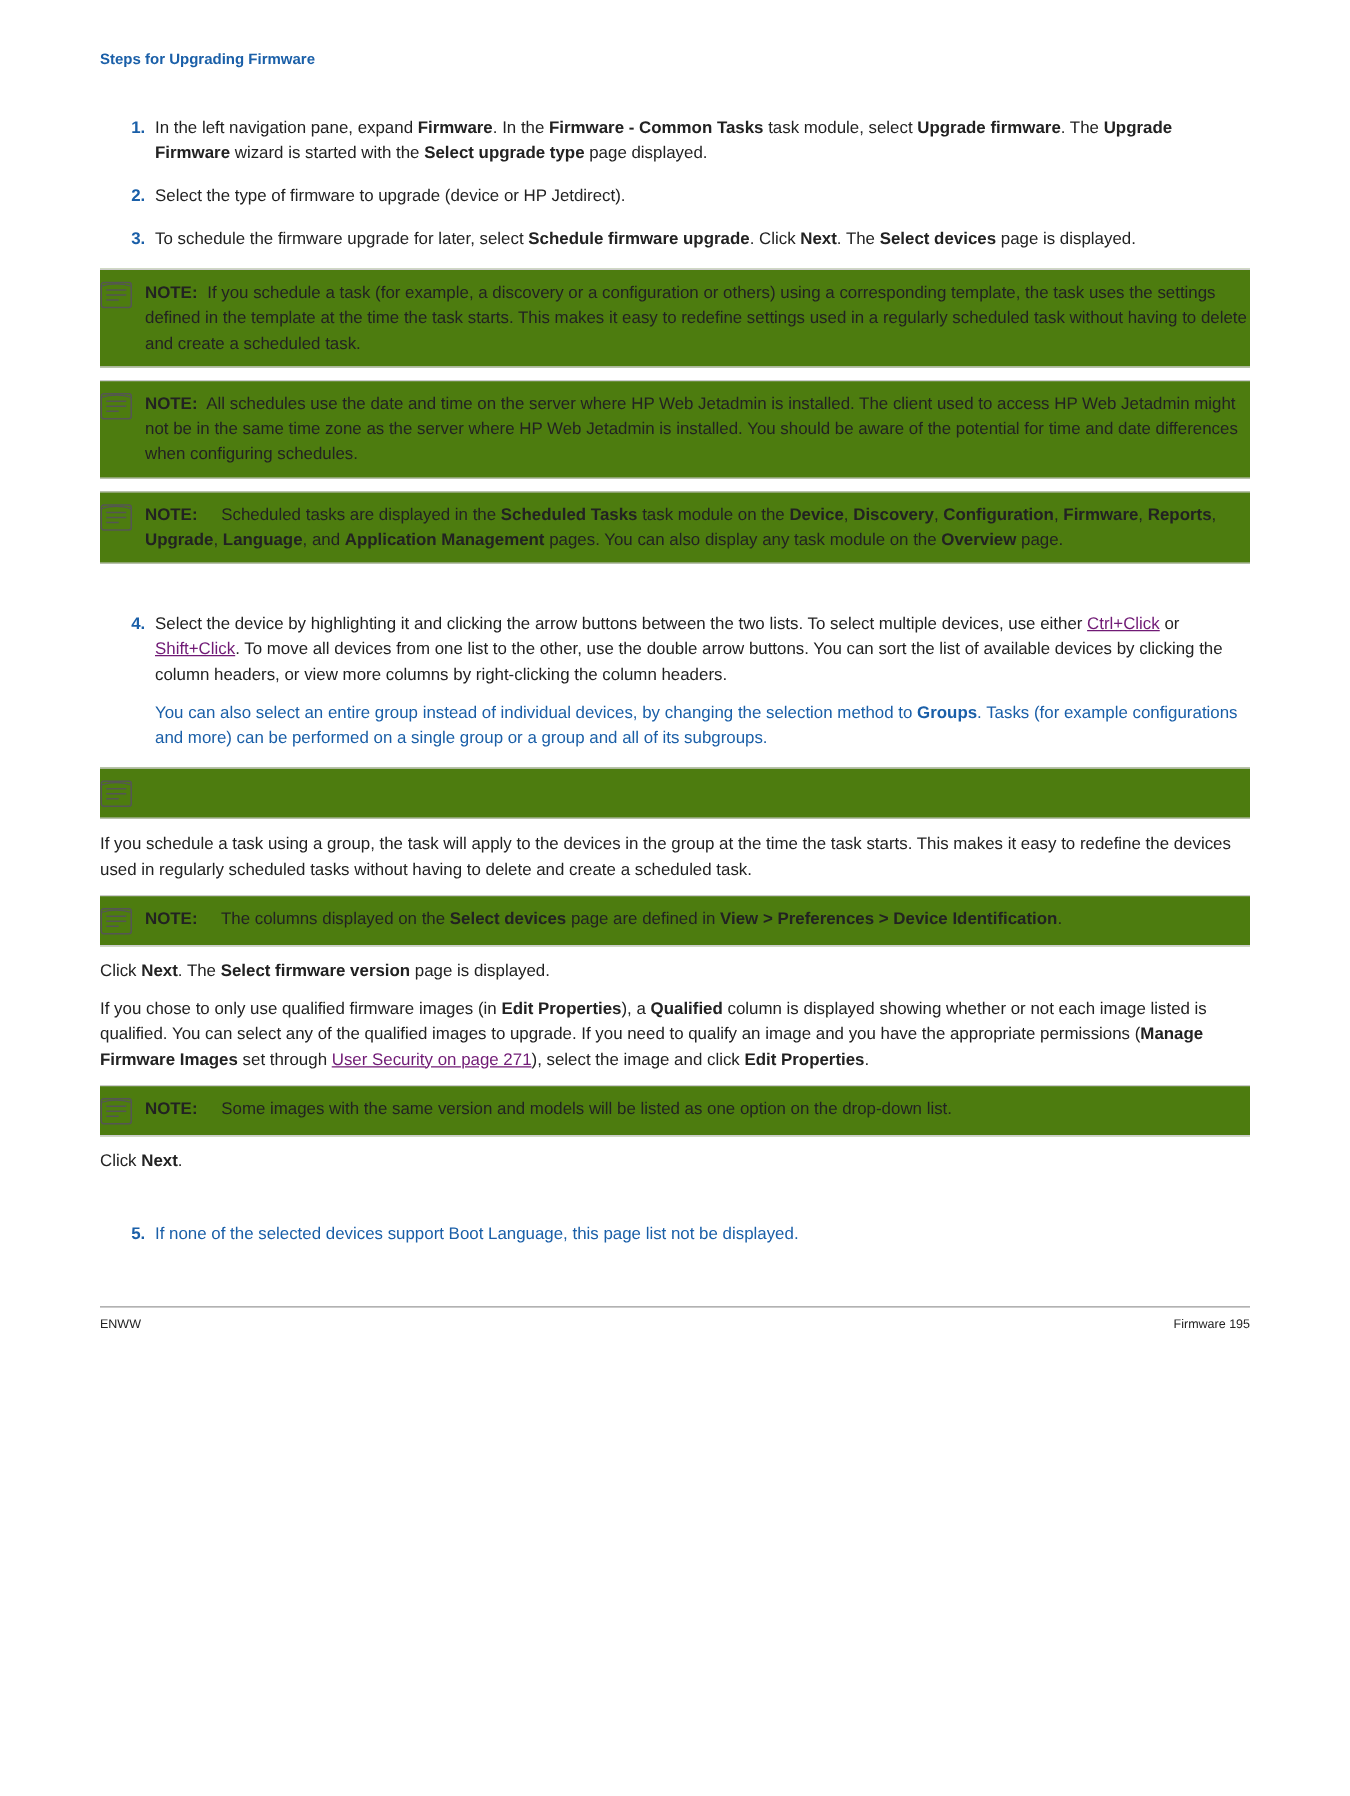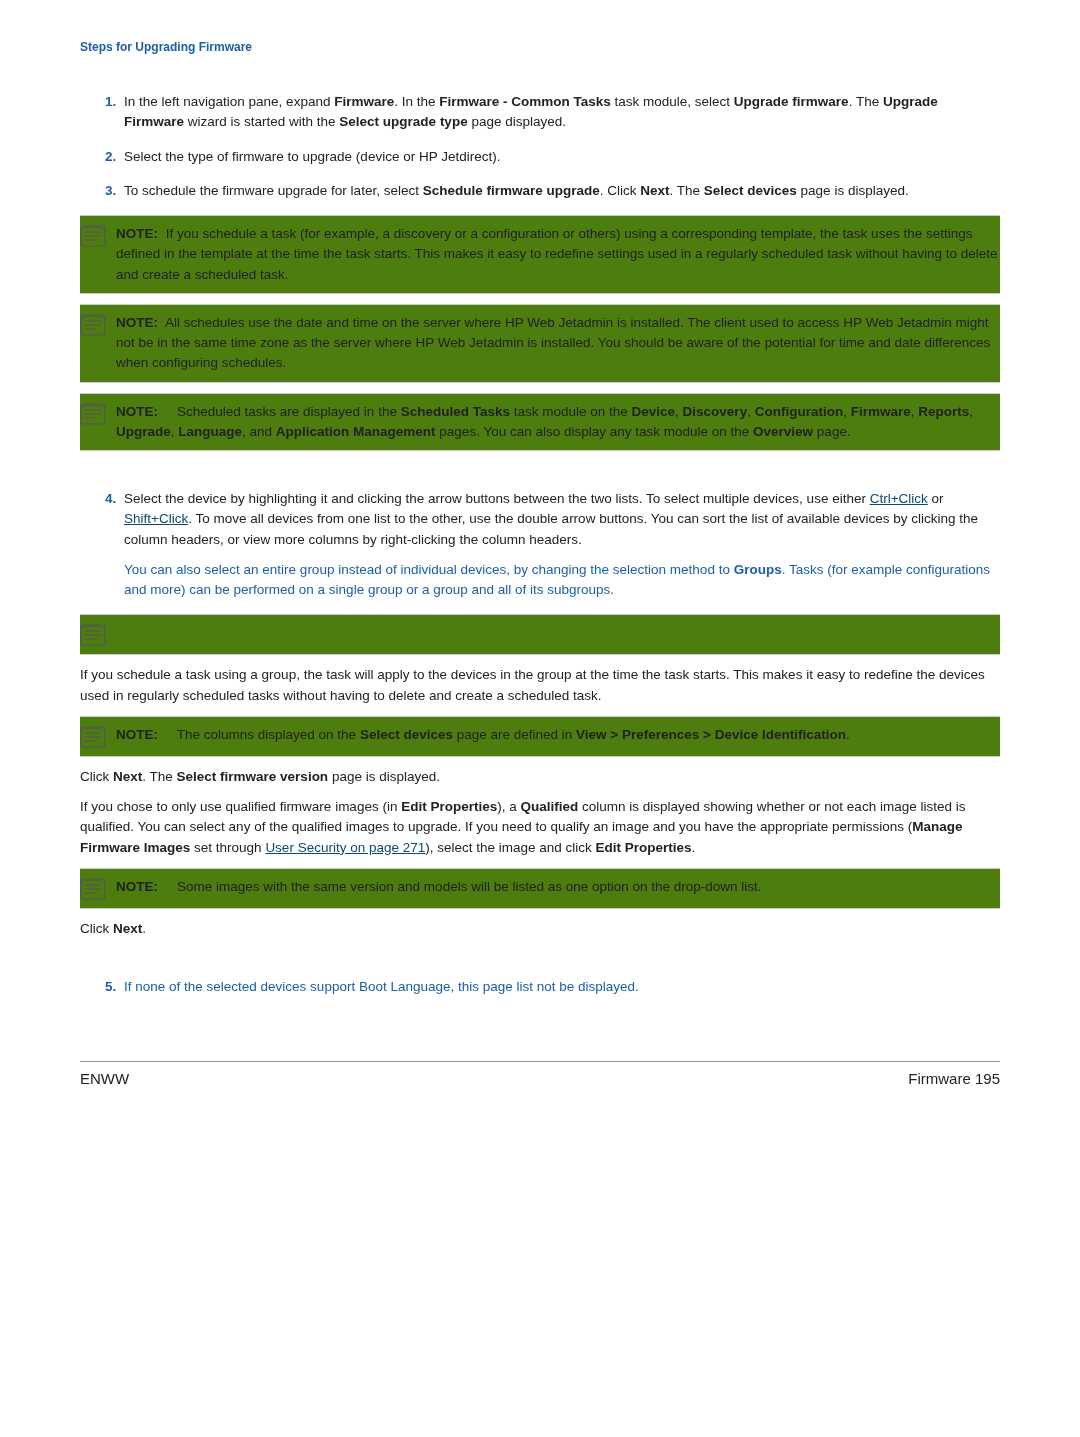--- a/index.html
+++ b/index.html
@@ -60,33 +60,33 @@
     .note-label {
       font-weight: bold;
       margin-right: 4px;
     }
     .note-content {
       line-height: 1.5;
       color: #222;
       font-size: 13.5px;
     }
     .link {
-      color: #0c4a6e;
+      color: #701a75;
       text-decoration: underline;
       cursor: pointer;
     }
     .sub-para {
       margin: 10px 0 10px 0;
       line-height: 1.5;
     }
     .footer {
       display: flex;
       justify-content: space-between;
-      margin-top: 64px;
-      font-size: 15px;
+      margin-top: 48px;
+      font-size: 10px;
       color: #222;
       border-top: 1px solid #999;
       padding-top: 8px;
     }
     ol.main-steps > li::marker {
       color: #1a5fa8;
       font-weight: bold;
     }
   </style>
 </head>

